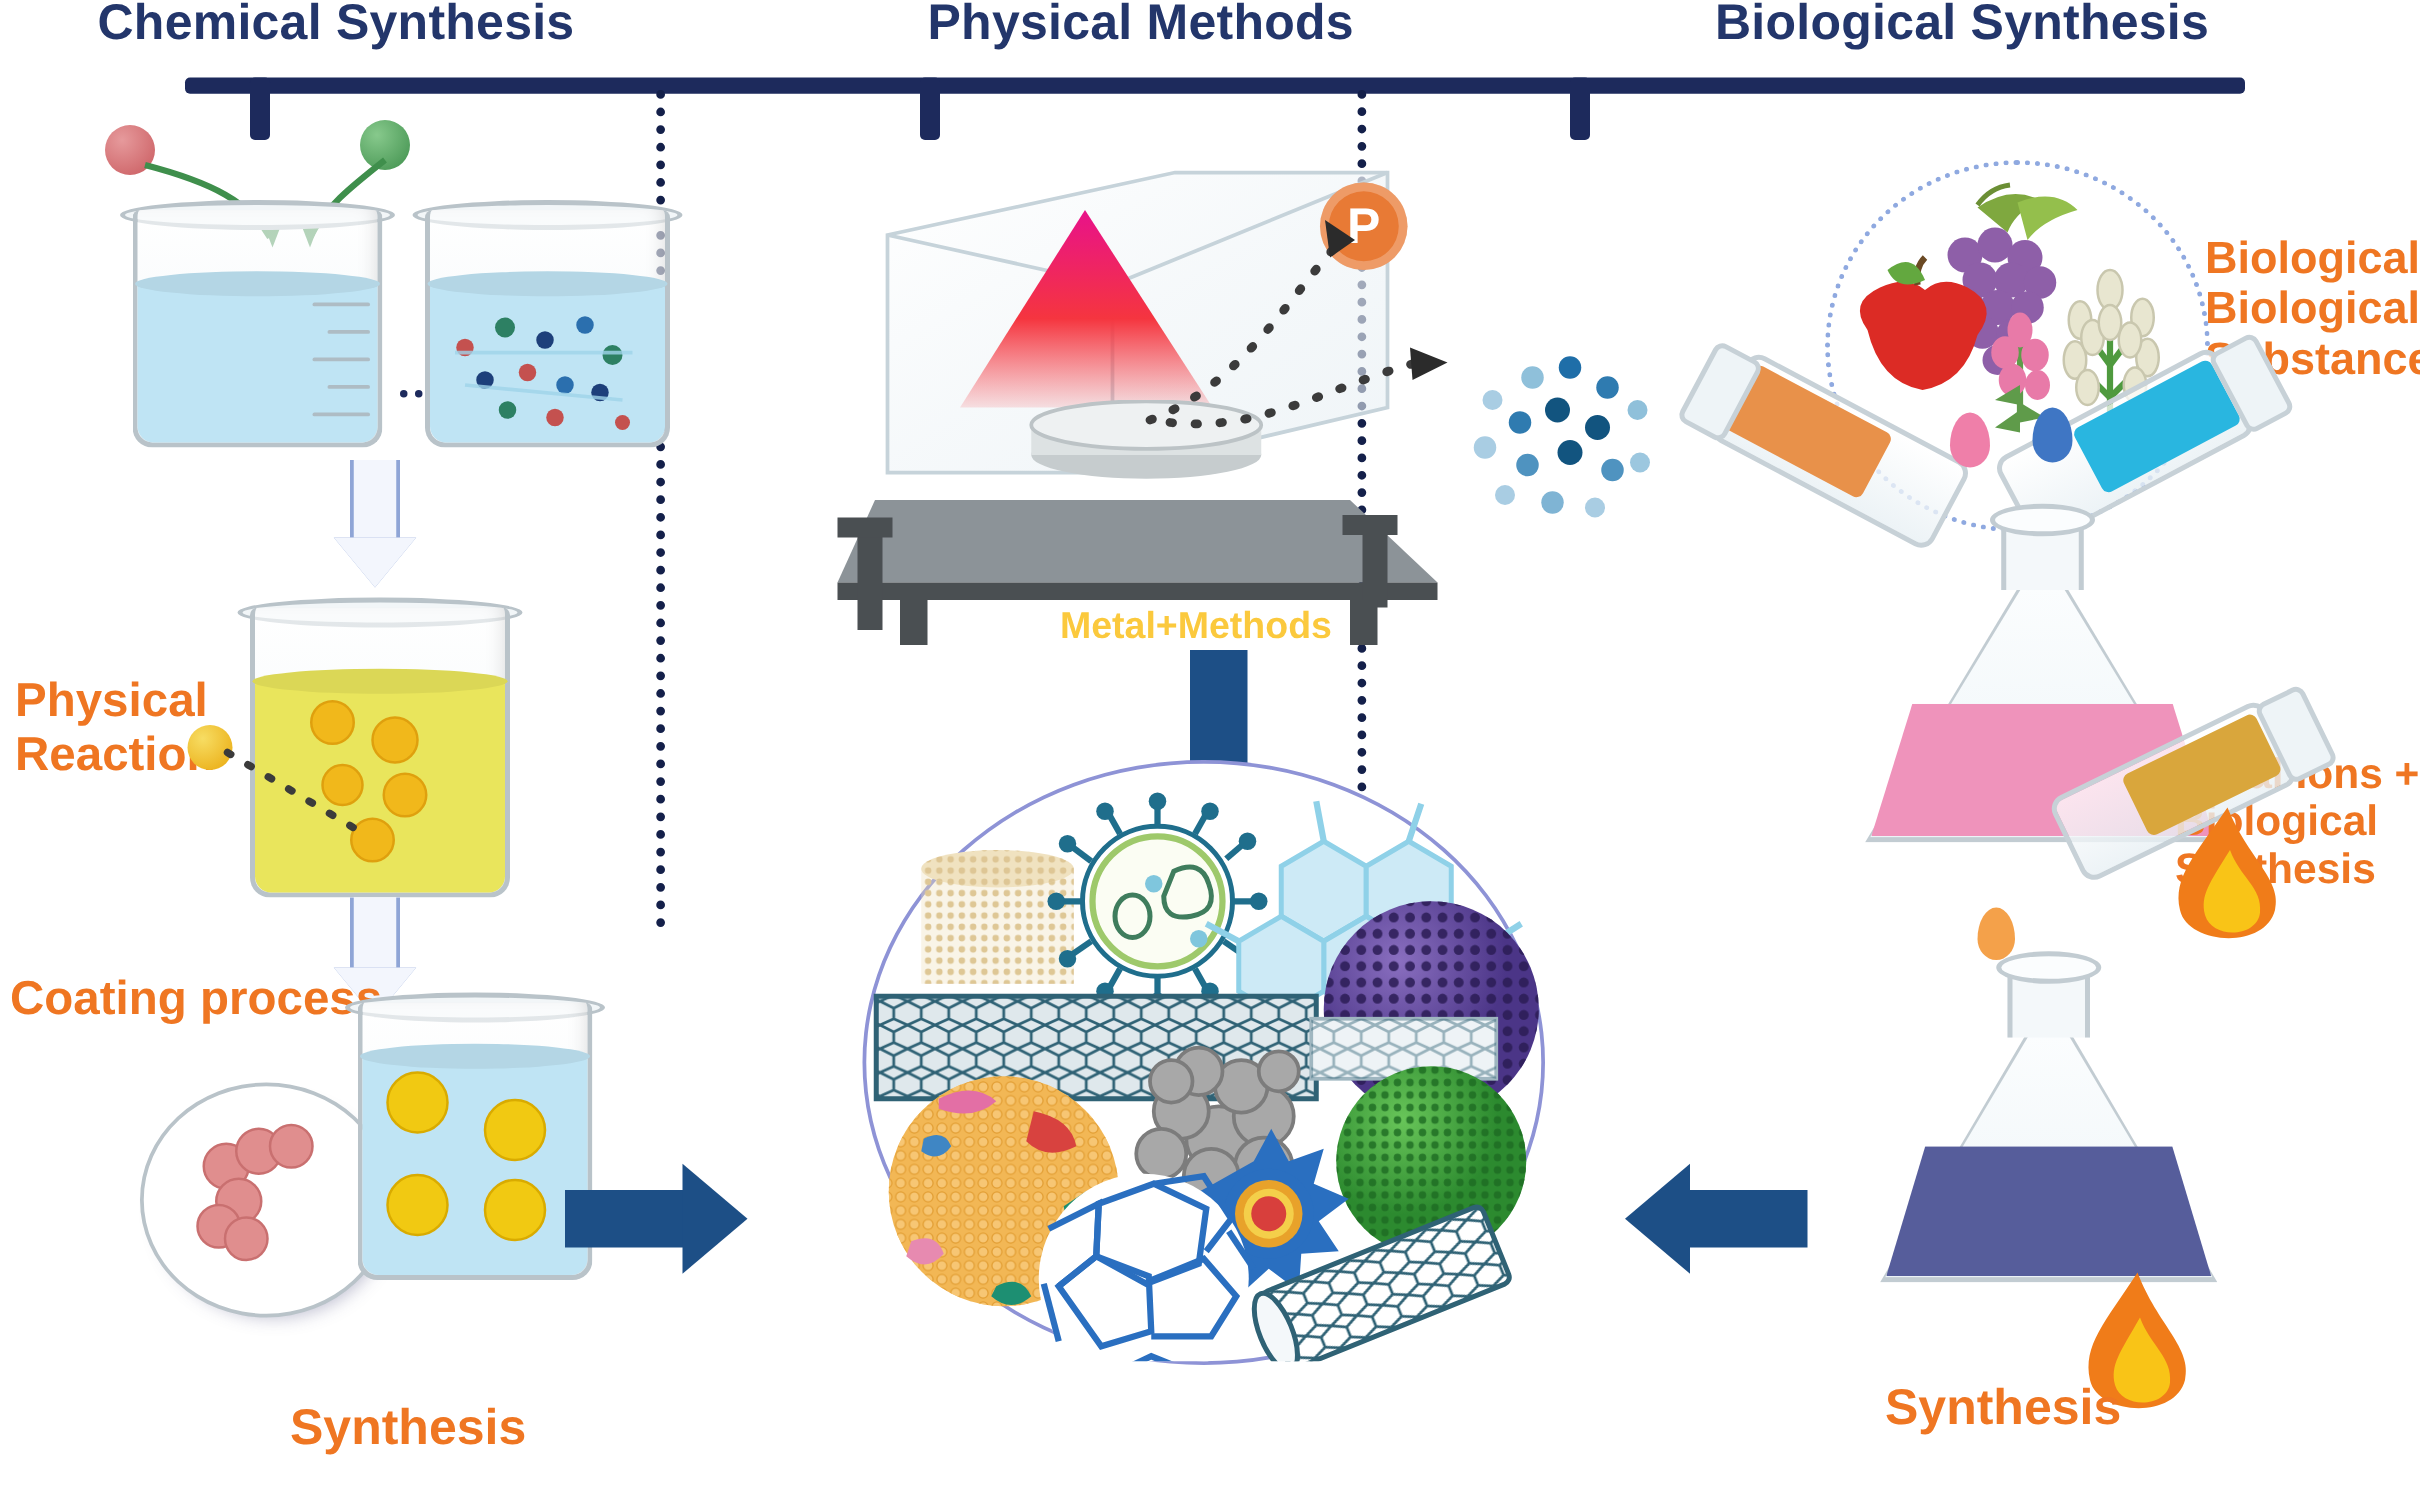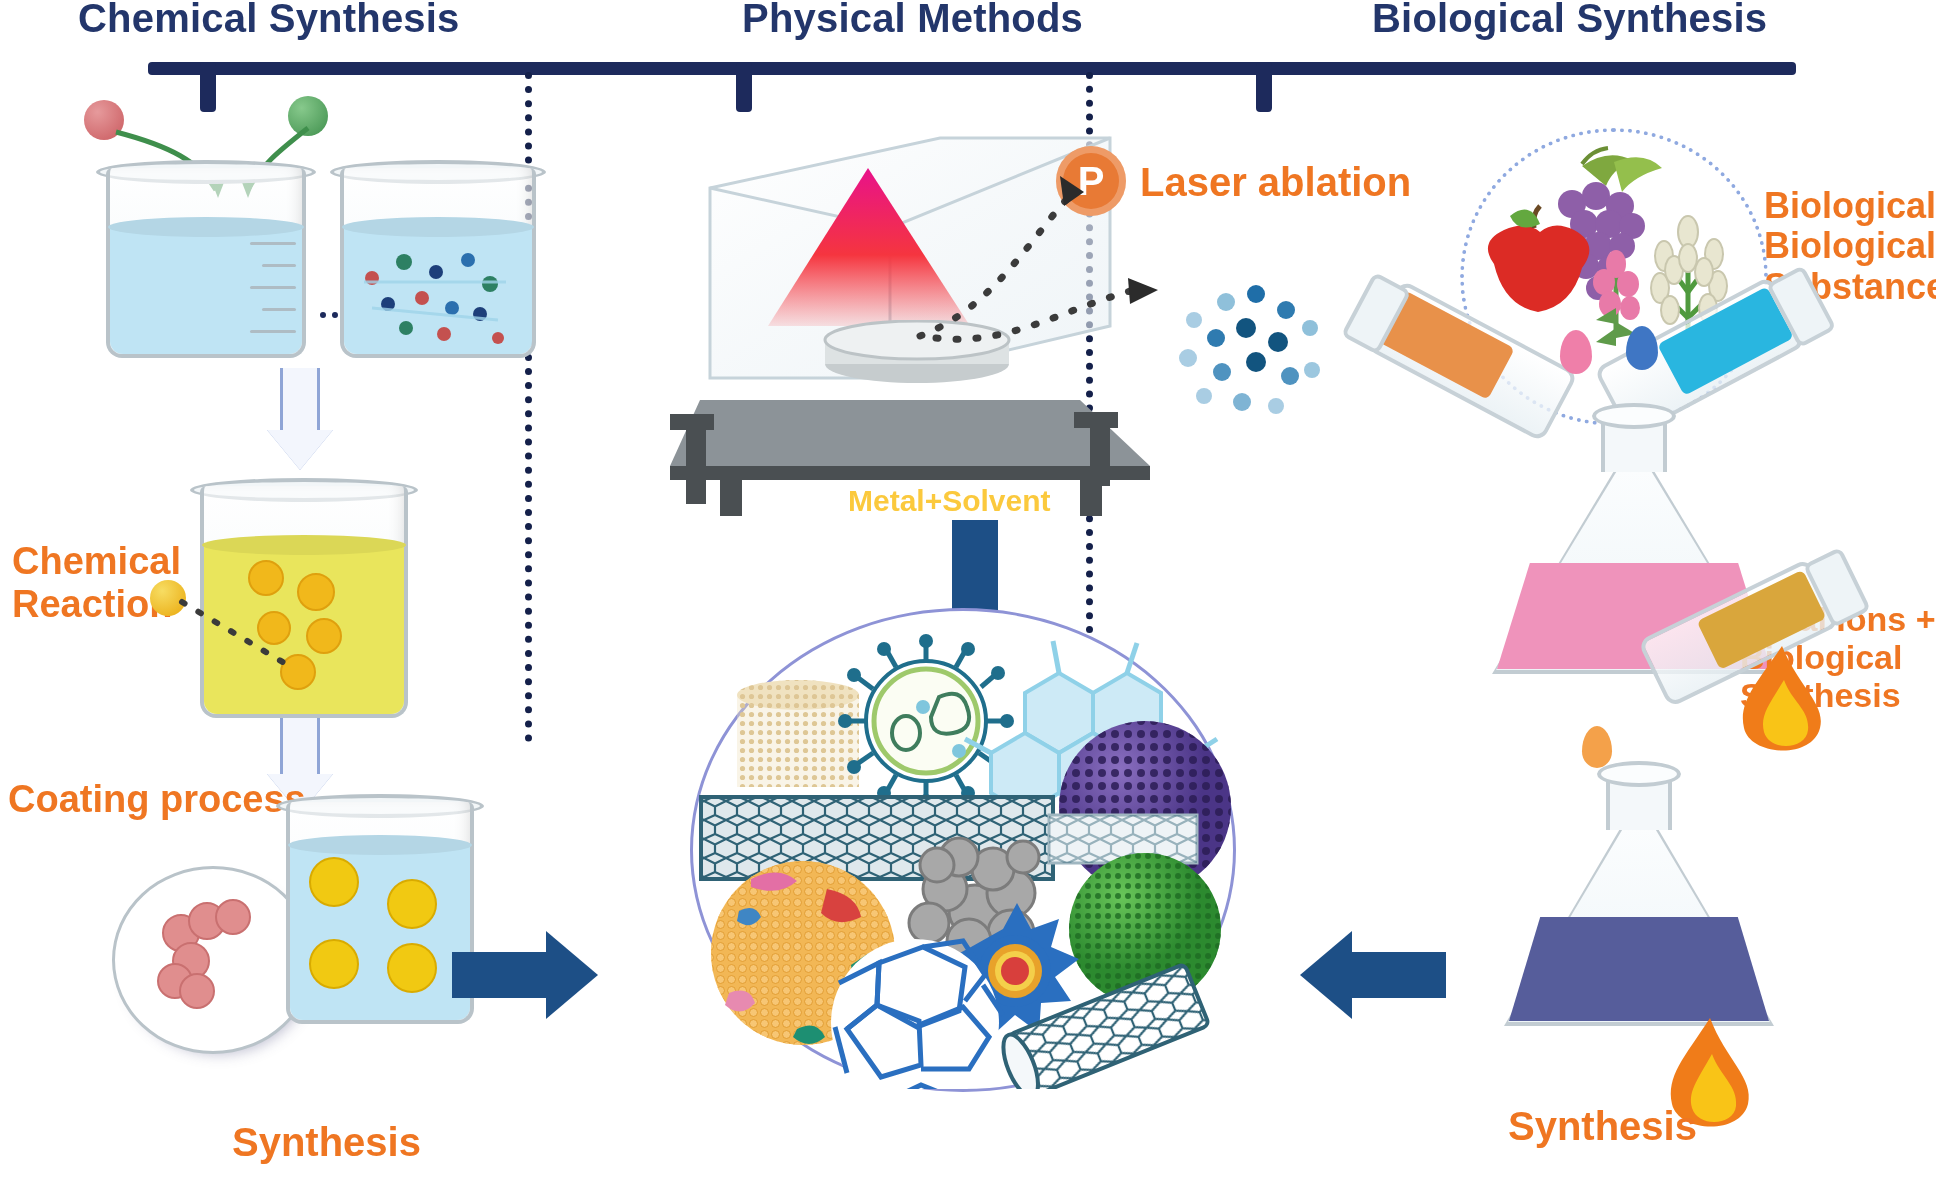--- a/index.html
+++ b/index.html
@@ -178,21 +178,21 @@
         <circle cx="46" cy="22" r="17" fill="#f1b81b" stroke="#dfa00e" stroke-width="2"></circle>
         <circle cx="96" cy="36" r="18" fill="#f1b81b" stroke="#dfa00e" stroke-width="2"></circle>
         <circle cx="54" cy="72" r="16" fill="#f1b81b" stroke="#dfa00e" stroke-width="2"></circle>
         <circle cx="104" cy="80" r="17" fill="#f1b81b" stroke="#dfa00e" stroke-width="2"></circle>
         <circle cx="78" cy="116" r="17" fill="#f1b81b" stroke="#dfa00e" stroke-width="2"></circle>
       </g>
     </svg>
   </div>
 
   <div class="abs olabel s38" style="left:12px;top:540px;">
-    <div>Chemical</div>
+    <div>Physical</div>
     <div>Reaction</div>
   </div>
   <div class="dot" style="left:150px;top:580px;width:36px;height:36px;
        background:radial-gradient(circle at 34% 30%,#f7dd63,#e9a80c);"></div>
   <svg class="abs" style="left:178px;top:596px;" width="130" height="90">
     <path d="M4 6 L118 74" stroke="#3b3b3b" stroke-width="6" fill="none" stroke-dasharray="3 16" stroke-linecap="round"></path>
     </svg>
 
   <div class="openArrow" style="left:262px;top:718px;width:76px;height:96px;">
     <div class="oshaft" style="height:58px;"></div>
@@ -274,21 +274,20 @@
 
   <div class="pbadge" style="left:1056px;top:146px;">P</div>
 
   <svg class="abs" style="left:880px;top:170px;" width="330" height="190">
     <path d="M40 166 C 110 140, 150 70, 186 30" stroke="#3b3b3b" stroke-width="7" fill="none" stroke-dasharray="2 18" stroke-linecap="round"></path>
     <path d="M184 36 L180 6 L204 22 Z" fill="#2b2b2b"></path>
     <path d="M56 168 C 130 176, 180 140, 254 120" stroke="#3b3b3b" stroke-width="7" fill="none" stroke-dasharray="2 18" stroke-linecap="round"></path>
     <path d="M248 108 L278 120 L250 134 Z" fill="#2b2b2b"></path>
   </svg>
 
-  <div class="abs olabel s40" style="left:1140px;top:160px;">Laser ablation</div>
 
   <svg class="abs" style="left:1160px;top:280px;" width="200" height="150">
     <g>
       <circle cx="34" cy="40" r="8" fill="#a9cde3"></circle>
         <circle cx="66" cy="22" r="9" fill="#8fc0da"></circle>
       <circle cx="96" cy="14" r="9" fill="#1f6ea8"></circle>
         <circle cx="126" cy="30" r="9" fill="#2f7bb0"></circle>
       <circle cx="56" cy="58" r="9" fill="#2f7bb0"></circle>
         <circle cx="86" cy="48" r="10" fill="#12547f"></circle>
       <circle cx="118" cy="62" r="10" fill="#12547f"></circle>
@@ -297,21 +296,21 @@
         <circle cx="62" cy="92" r="9" fill="#4f93c0"></circle>
       <circle cx="96" cy="82" r="10" fill="#12547f"></circle>
         <circle cx="130" cy="96" r="9" fill="#4f93c0"></circle>
       <circle cx="44" cy="116" r="8" fill="#a9cde3"></circle>
         <circle cx="82" cy="122" r="9" fill="#7fb4d4"></circle>
       <circle cx="116" cy="126" r="8" fill="#a9cde3"></circle>
         <circle cx="152" cy="90" r="8" fill="#9cc7df"></circle>
     </g>
   </svg>
 
-  <div class="abs goldlbl" style="left:848px;top:484px;">Metal+Solvent</div>
+  <div class="abs goldlbl" style="left:848px;top:484px;">Metal+Methods</div>
 
   <div class="arrowD" style="left:930px;top:520px;width:90px;height:150;height:146px;">
     <div class="shaft" style="height:100px;"></div>
     <div class="head" style="border-top:52px solid #1d4f86;"></div>
   </div>
 
   <div class="npcircle" style="left:690px;top:608px;width:540px;height:478px;">
     <svg width="540" height="478" viewBox="0 0 540 478">
       <defs>
         <pattern id="pd-purple" width="13" height="13" patternUnits="userSpaceOnUse">

